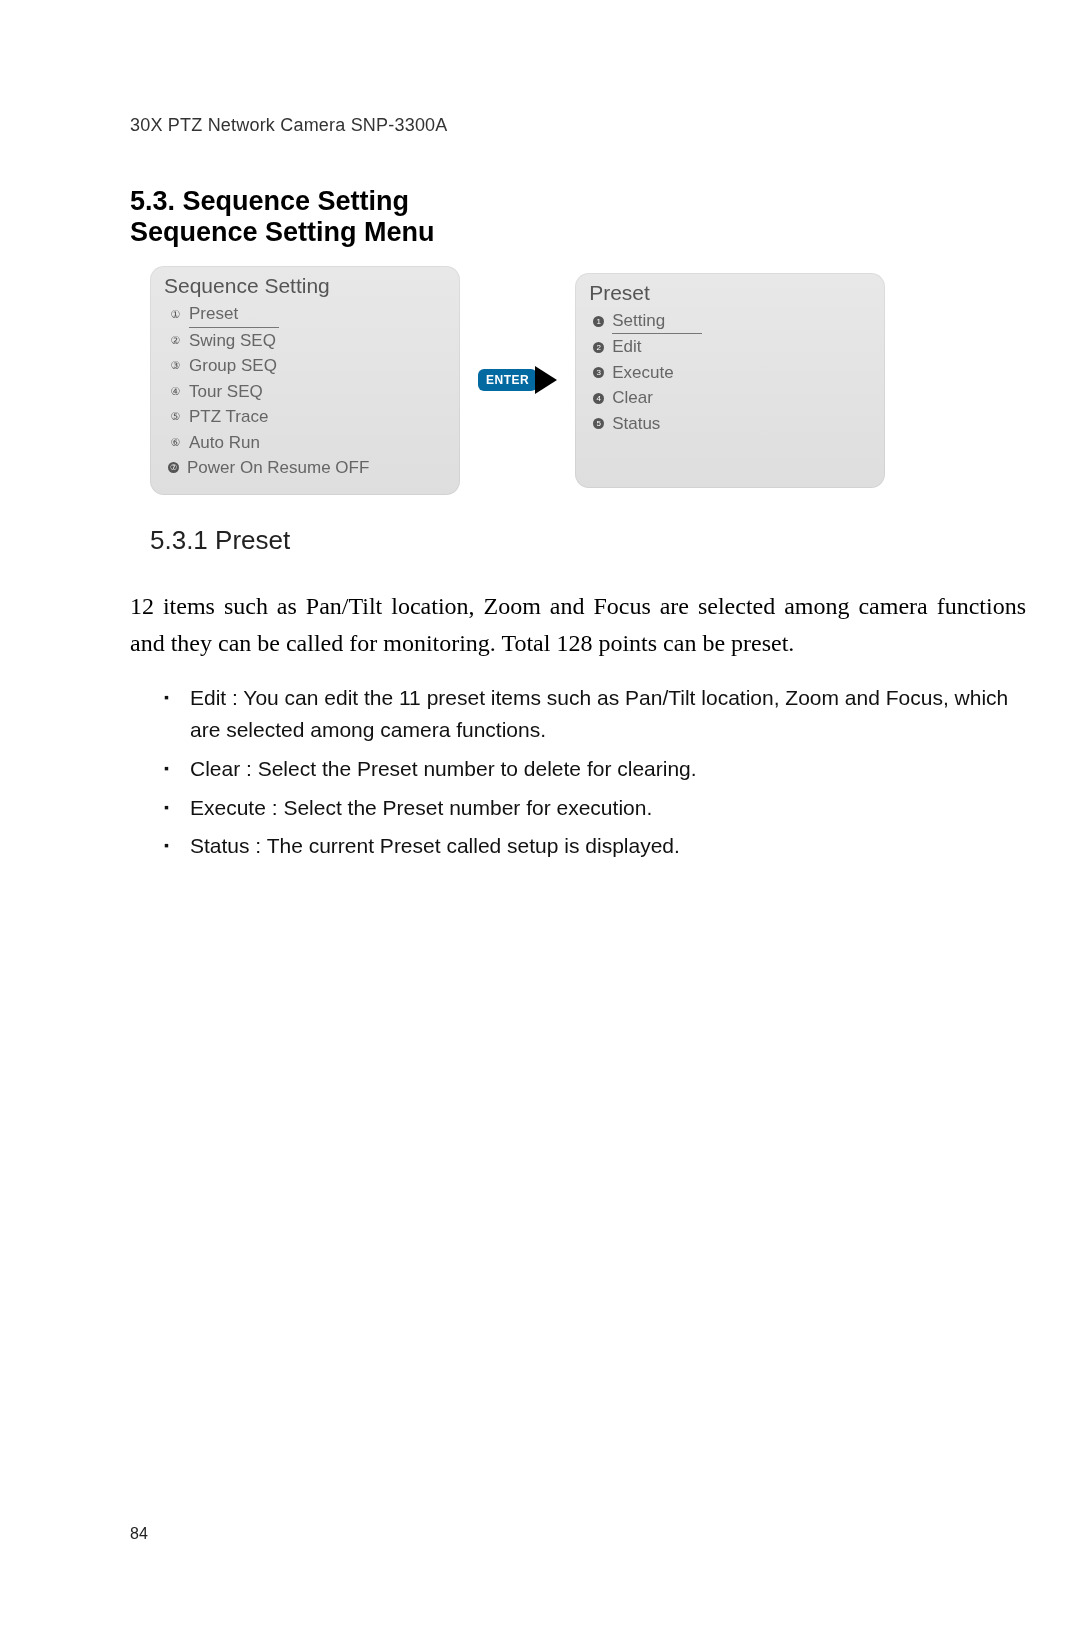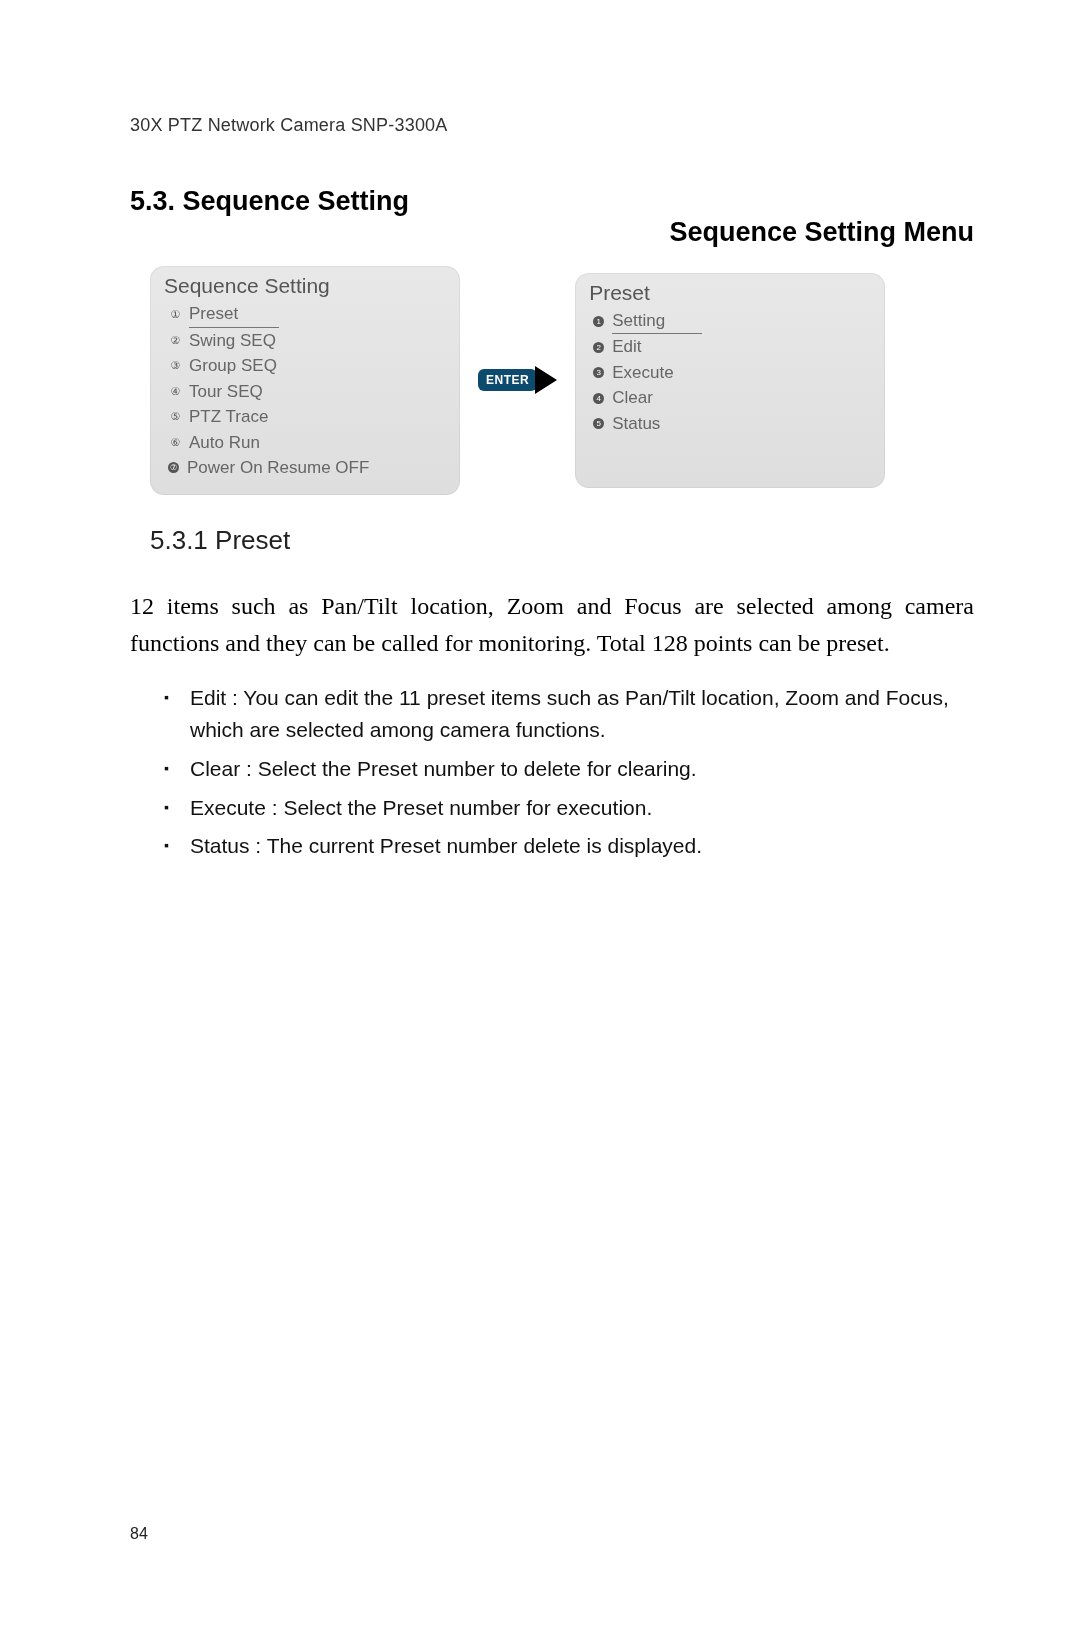--- a/index.html
+++ b/index.html
@@ -5,37 +5,36 @@
     * { box-sizing: border-box; margin: 0; padding: 0; }
     body {
       width: 1080px;
       height: 1643px;
       background: #fff;
       font-family: Arial, Helvetica, sans-serif;
       color: #000;
       position: relative;
     }
     .page {
-      padding: 115px 106px 0 130px;
+      padding: 115px 54px 0 130px;
     }
     .header-line {
       font-size: 18px;
       color: #333;
       margin-bottom: 50px;
       letter-spacing: 0.2px;
     }
     .section-heading {
       font-size: 27px;
       font-weight: bold;
     }
     .subheading {
       font-size: 27px;
       font-weight: bold;
       margin-bottom: 18px;
-      text-align: right;
     }
     .menu-row {
       display: flex;
       align-items: center;
       gap: 8px;
       margin-bottom: 30px;
       padding-left: 20px;
     }
     .menu-panel {
       width: 310px;
@@ -92,21 +91,21 @@
       margin-right: 8px;
       flex-shrink: 0;
     }
     .enter-arrow {
       display: flex;
       align-items: center;
       margin: 0 10px;
       flex-direction: row;
     }
     .enter-badge {
-      background: #0c4a6e;
+      background: #0369a1;
       color: #fff;
       font-size: 12px;
       font-weight: bold;
       padding: 4px 8px;
       border-radius: 6px;
       letter-spacing: 0.5px;
     }
     .arrow-shape {
       width: 0;
       height: 0;
@@ -235,18 +234,18 @@
   </div>
 
   <div class="sub-section-heading">5.3.1 Preset</div>
 
   <p class="body-text">12 items such as Pan/Tilt location, Zoom and Focus are selected among camera functions and they can be called for monitoring. Total 128 points can be preset.</p>
 
   <ul class="bullet-list">
     <li>Edit : You can edit the 11 preset items such as Pan/Tilt location, Zoom and Focus, which are selected among camera functions.</li>
     <li>Clear : Select the Preset number to delete for clearing.</li>
     <li>Execute : Select the Preset number for execution.</li>
-    <li>Status : The current Preset number delete is displayed.</li>
+    <li>Status : The current Preset called setup is displayed.</li>
   </ul>
 
 </div>
 
 <div class="page-number">84</div>
 
 </body></html>

